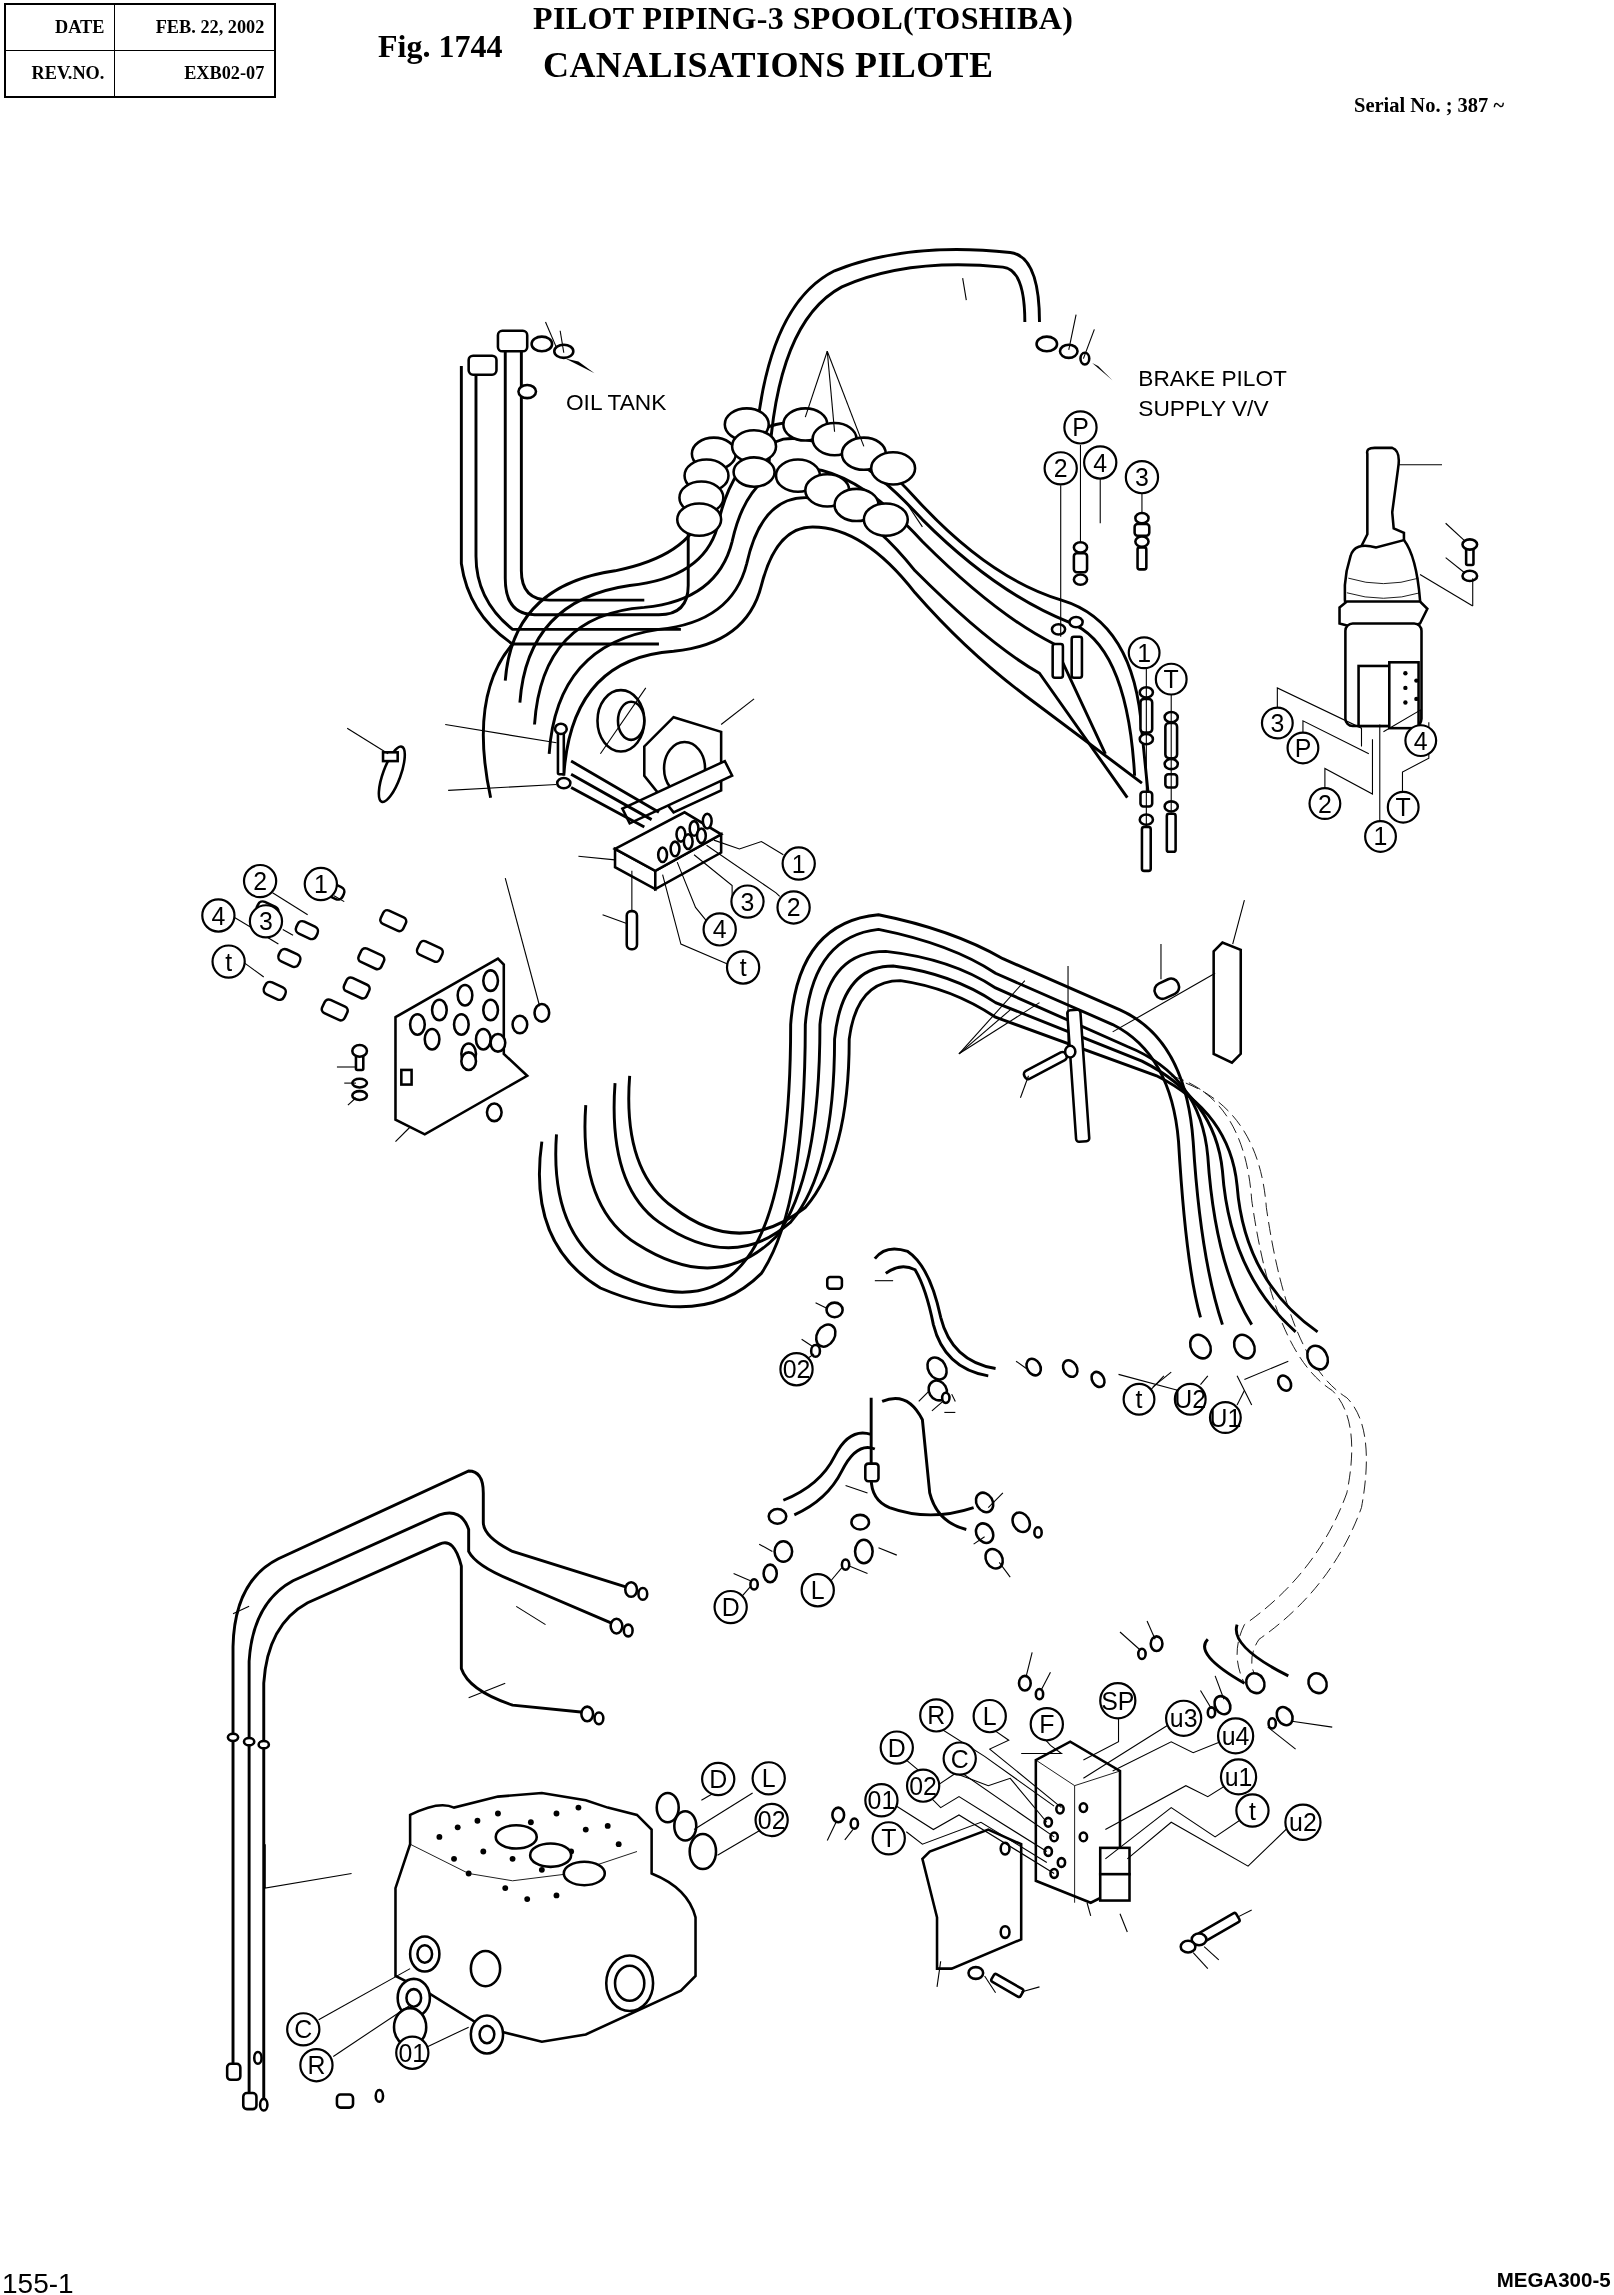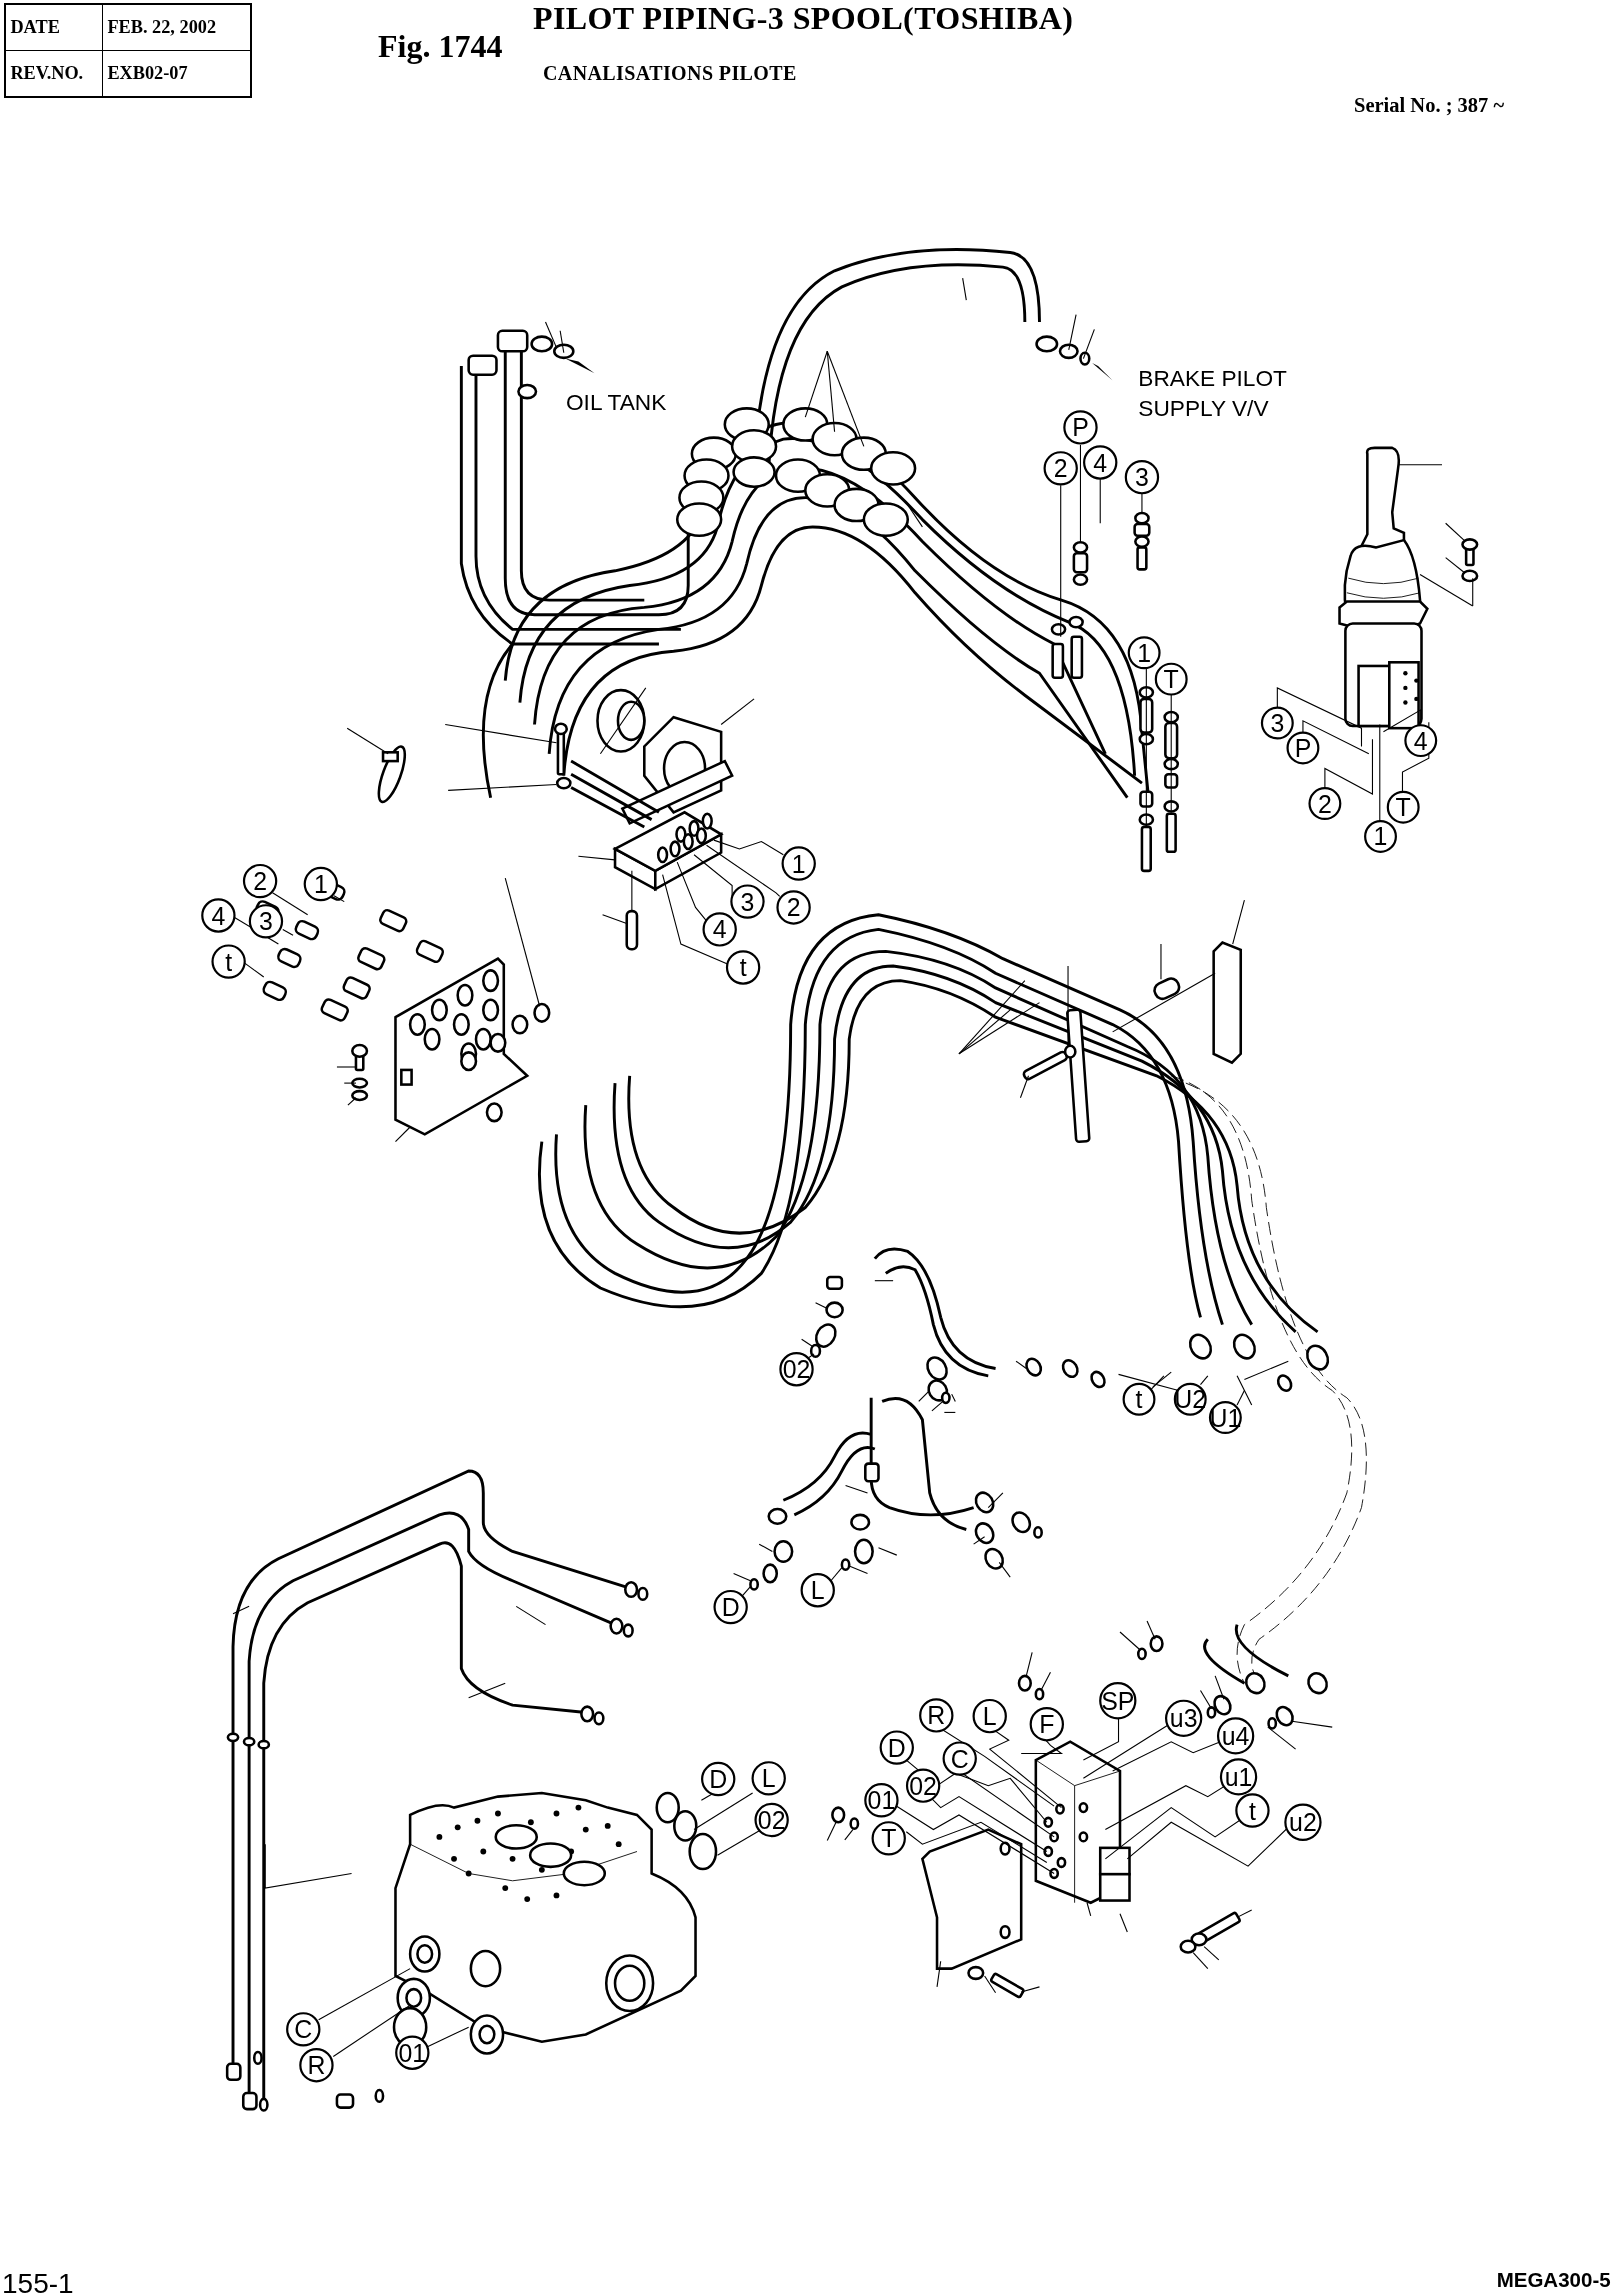--- a/index.html
+++ b/index.html
@@ -1,26 +1,26 @@
 <!DOCTYPE html>
 <html style="font-size:11.7px"><head>
 <meta charset="utf-8">
 <style>
   html, body { margin: 0; padding: 0; background: #ffffff; }
   body { width: 1615px; height: 2295px; position: relative; overflow: hidden;
          font-family: "Liberation Serif", serif; color: #000; }
   .hdr-table { position: absolute; left: 4.4px; top: 2.9px; border-collapse: collapse;
                border: 2.9px solid #000; }
-  .hdr-table td { border: 1.5px solid #000; height: 45px; text-align: left;
-                  font-family: "Liberation Serif", serif; font-weight: bold; font-size: 18.3px; padding: 0 4px; }
+  .hdr-table td { border: 1.5px solid #000; height: 45px; text-align: right;
+                  font-family: "Liberation Serif", serif; font-weight: bold; font-size: 18.3px; padding: 0 10px; }
   .hdr-table td.k { width: 88px; }
   .hdr-table td.v { width: 139px; }
   .fig-num { position: absolute; left: 378px; top: 28px; font-weight: bold; font-size: 32px; }
   .title1 { position: absolute; left: 533px; top: 0px; font-weight: bold; font-size: 32px; letter-spacing: 0.4px; }
-  .title2 { position: absolute; left: 543px; top: 44px; font-weight: bold; font-size: 20px; letter-spacing: 0.4px; margin-top: 18px; }
+  .title2 { position: absolute; left: 543px; top: 44px; font-weight: bold; font-size: 36px; letter-spacing: 0.4px; }
   .serial { position: absolute; left: 1354px; top: 94px; font-weight: bold; font-size: 20.5px; }
   .footer-left { position: absolute; left: 2px; top: 2268px; font-family: "Liberation Sans", sans-serif;
                  font-weight: normal; font-size: 28px; }
   .footer-right { position: absolute; right: 4.4px; top: 2268px; font-family: "Liberation Sans", sans-serif;
                   font-weight: bold; font-size: 20.5px; }
   svg.drawing { position: absolute; left: 0; top: 0; }
   .note { font-family: "Liberation Sans", sans-serif; font-size: 31px; }
   .cl { font-family: "Liberation Sans", sans-serif; font-size: 34px; text-anchor: middle; dominant-baseline: central; }
   .cc { fill: #fff; stroke: #000; stroke-width: 3; }
   .ln { fill: none; stroke: #000; stroke-width: 1.5; }

